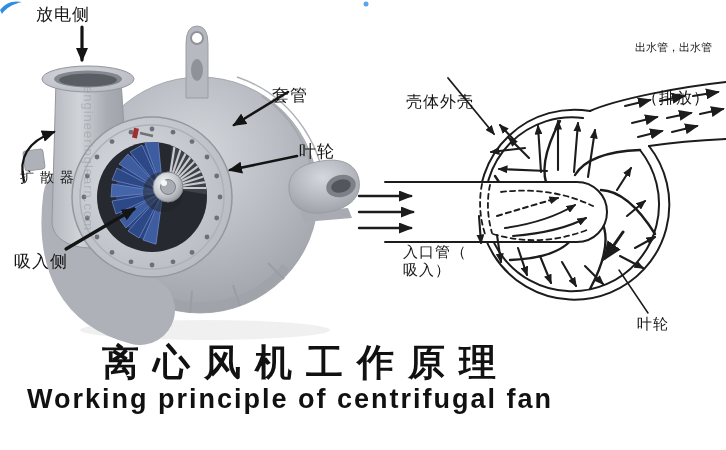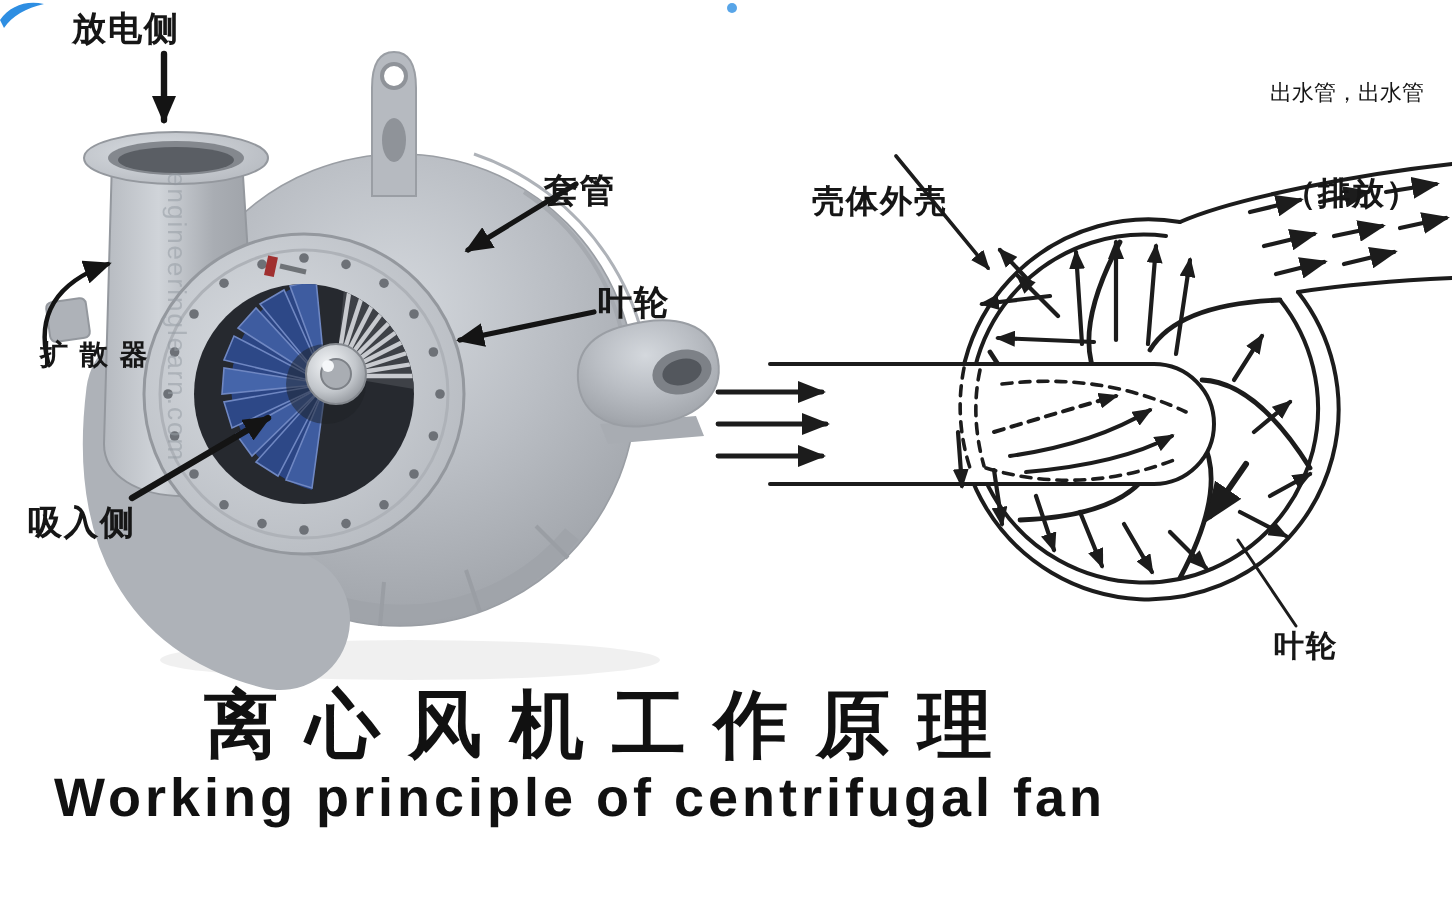--- a/index.html
+++ b/index.html
@@ -4,21 +4,21 @@
 <style>
   html,body{margin:0;padding:0;}
   body{
     width:726px;height:450px;position:relative;overflow:hidden;
     background:#ffffff;
     font-family:"Liberation Sans","DejaVu Sans",sans-serif;
   }
   .stage{position:absolute;inset:0;}
   svg{position:absolute;display:block;}
   .lbl{
-    position:absolute;color:#161616;font-weight:700;white-space:nowrap;
+    position:absolute;color:#161616;font-weight:400;white-space:nowrap;
     line-height:1.2;letter-spacing:1px;
   }
   .lbl-17{font-size:17px;}
   .lbl-16{font-size:16px;margin-top:32px;}
   .lbl-15{font-size:15px;}
   .lbl-14{font-size:14px;}
   .lbl-11{font-size:11px;font-weight:400;letter-spacing:0;}
   .title-zh{
     position:absolute;left:0;top:338px;width:598px;text-align:center;
     font-size:37px;font-weight:800;color:#111;
@@ -279,17 +279,21 @@
 
   <div class="lbl lbl-17" style="left:36px;top:5px">放电侧</div>
   <div class="lbl lbl-17" style="left:272px;top:86px">套管</div>
   <div class="lbl lbl-17" style="left:299px;top:142px">叶轮</div>
   <div class="lbl lbl-14" style="left:20px;top:169px">扩 散 器</div>
   <div class="lbl lbl-17" style="left:14px;top:252px">吸入侧</div>
 
   <div class="lbl lbl-16" style="left:406px;top:60px">壳体外壳</div>
   <div class="lbl lbl-11" style="left:635px;top:41px">出水管，出水管</div>
   <div class="lbl lbl-16" style="left:642px;top:56px">（排放）</div>
+  <div class="lbl lbl-15" style="left:403px;top:243px">
+    <div>入口管（</div>
+    <div>吸入）</div>
+  </div>
   <div class="lbl lbl-15" style="left:637px;top:315px">叶轮</div>
 
   <div class="title-zh">离心风机工作原理</div>
   <div class="title-en">Working principle of centrifugal fan</div>
 </div>
 
 </body></html>

